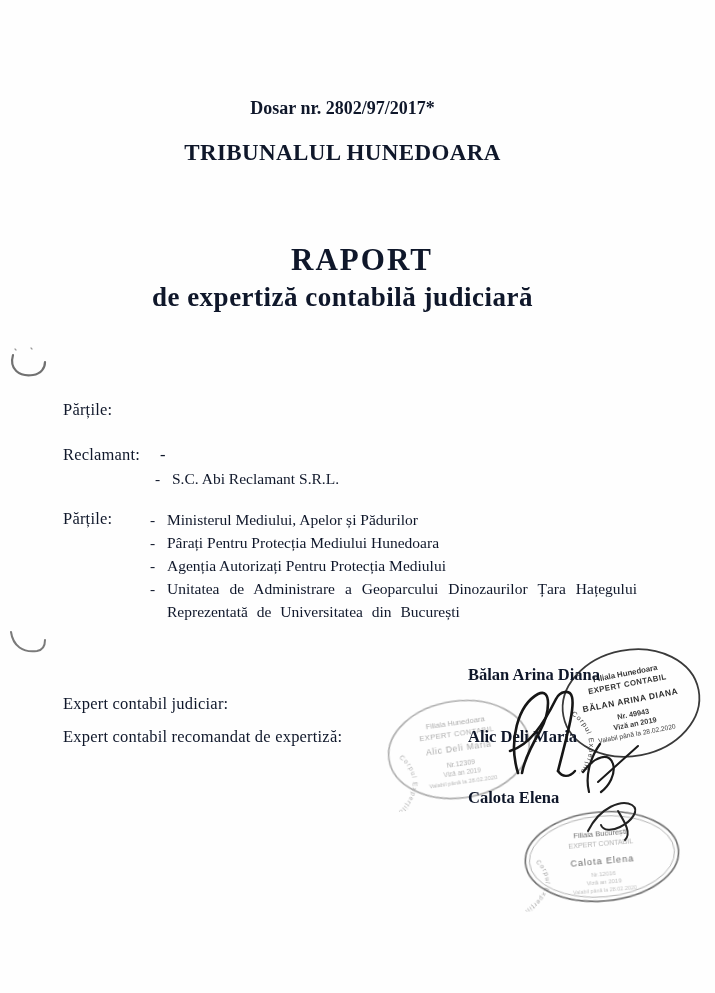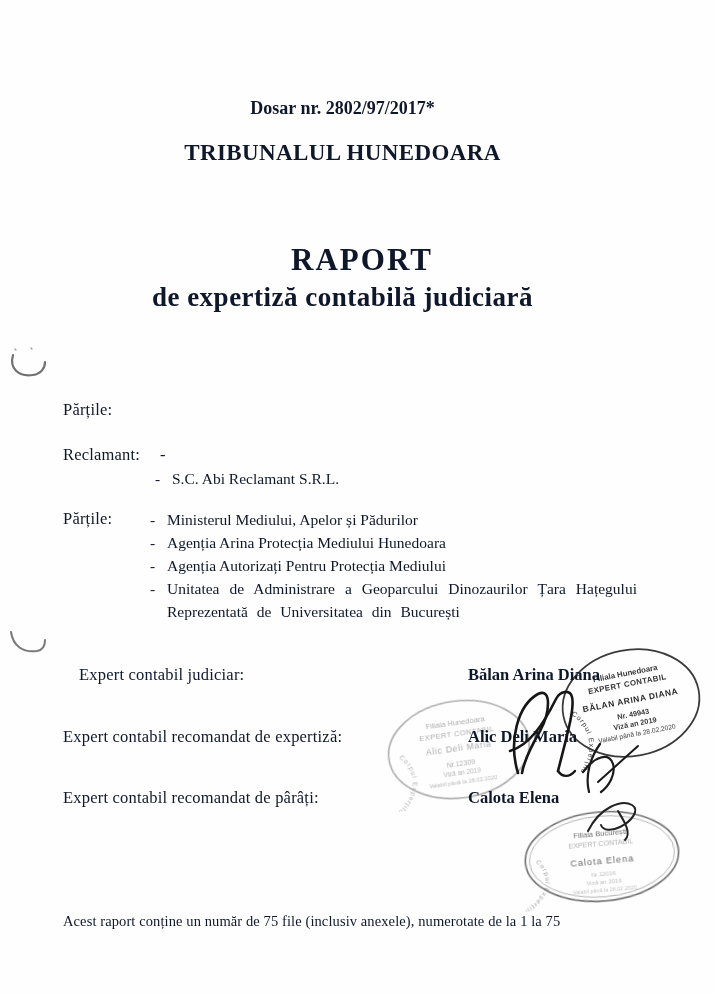--- a/index.html
+++ b/index.html
@@ -53,41 +53,39 @@
   </div>
 
   <div class="abs lbl z-text" style="left:63px;top:509px;">Părțile:</div>
 
   <div class="abs party-row body-txt z-text" style="left:150px;top:509px;">
     <span class="dash-col">-</span>
     <span>Ministerul Mediului, Apelor și Pădurilor</span>
   </div>
   <div class="abs party-row body-txt z-text" style="left:150px;top:532px;">
     <span class="dash-col">-</span>
-    <span>Agenția Arina Protecția Mediului Hunedoara</span>
+    <span>Pârați Pentru Protecția Mediului Hunedoara</span>
   </div>
   <div class="abs party-row body-txt z-text" style="left:150px;top:555px;">
     <span class="dash-col">-</span>
     <span>Agenția Autorizați Pentru Protecția Mediului</span>
   </div>
   <div class="abs party-row body-txt z-text" style="left:150px;top:578px;">
     <span class="dash-col">-</span>
     <span class="justify">Unitatea de Administrare a Geoparcului Dinozaurilor Țara Hațegului Reprezentată de Universitatea din București</span>
   </div>
 
-  <div class="abs lbl z-text" style="left:63px;top:665px;margin-left:16px;">Expert contabil judiciar:</div>
+  <div class="abs lbl z-text" style="left:63px;top:694px;">Expert contabil judiciar:</div>
   <div class="abs expert-name" style="left:468px;top:665px;">Bălan Arina Diana</div>
 
   <div class="abs lbl z-text" style="left:63px;top:727px;">Expert contabil recomandat de expertiză:</div>
   <div class="abs expert-name" style="left:468px;top:727px;">Alic Deli Maria</div>
 
-  <div class="abs lbl z-text" style="left:63px;top:788px;">Expert contabil recomandat de pârâți:</div>
   <div class="abs expert-name" style="left:468px;top:788px;">Calota Elena</div>
 
-  <div class="abs footer-note z-text" style="left:63px;top:913px;">Acest raport conține un număr de 75 file (inclusiv anexele), numerotate de la 1 la 75</div>
 
   <div class="abs stamp" style="left:556px;top:644px;width:150px;height:118px;transform:rotate(-11deg);">
     <svg width="150" height="118" viewBox="0 0 150 120">
       <ellipse cx="75" cy="60" rx="70" ry="54" fill="none" stroke="#3a3a3a" stroke-width="1.8"></ellipse>
       <path id="ringA" d="M 13 60 A 62 47 0 1 1 12.9 59.9" fill="none"></path>
       <text font-size="7" letter-spacing="1.1" fill="#3a3a3a"><textPath href="#ringA">Corpul Experților Contabili și Contabililor Autorizați din România</textPath></text>
       <text x="75" y="32" text-anchor="middle" font-size="8" font-weight="bold" fill="#383838">Filiala Hunedoara</text>
       <text x="75" y="43" text-anchor="middle" font-size="8" font-weight="bold" letter-spacing=".4" fill="#383838">EXPERT CONTABIL</text>
       <text x="75" y="60" text-anchor="middle" font-size="8.6" font-weight="bold" letter-spacing=".6" fill="#2e2e2e">BĂLAN ARINA DIANA</text>
       <text x="75" y="74" text-anchor="middle" font-size="7.5" font-weight="bold" fill="#3a3a3a">Nr. 49943</text>

